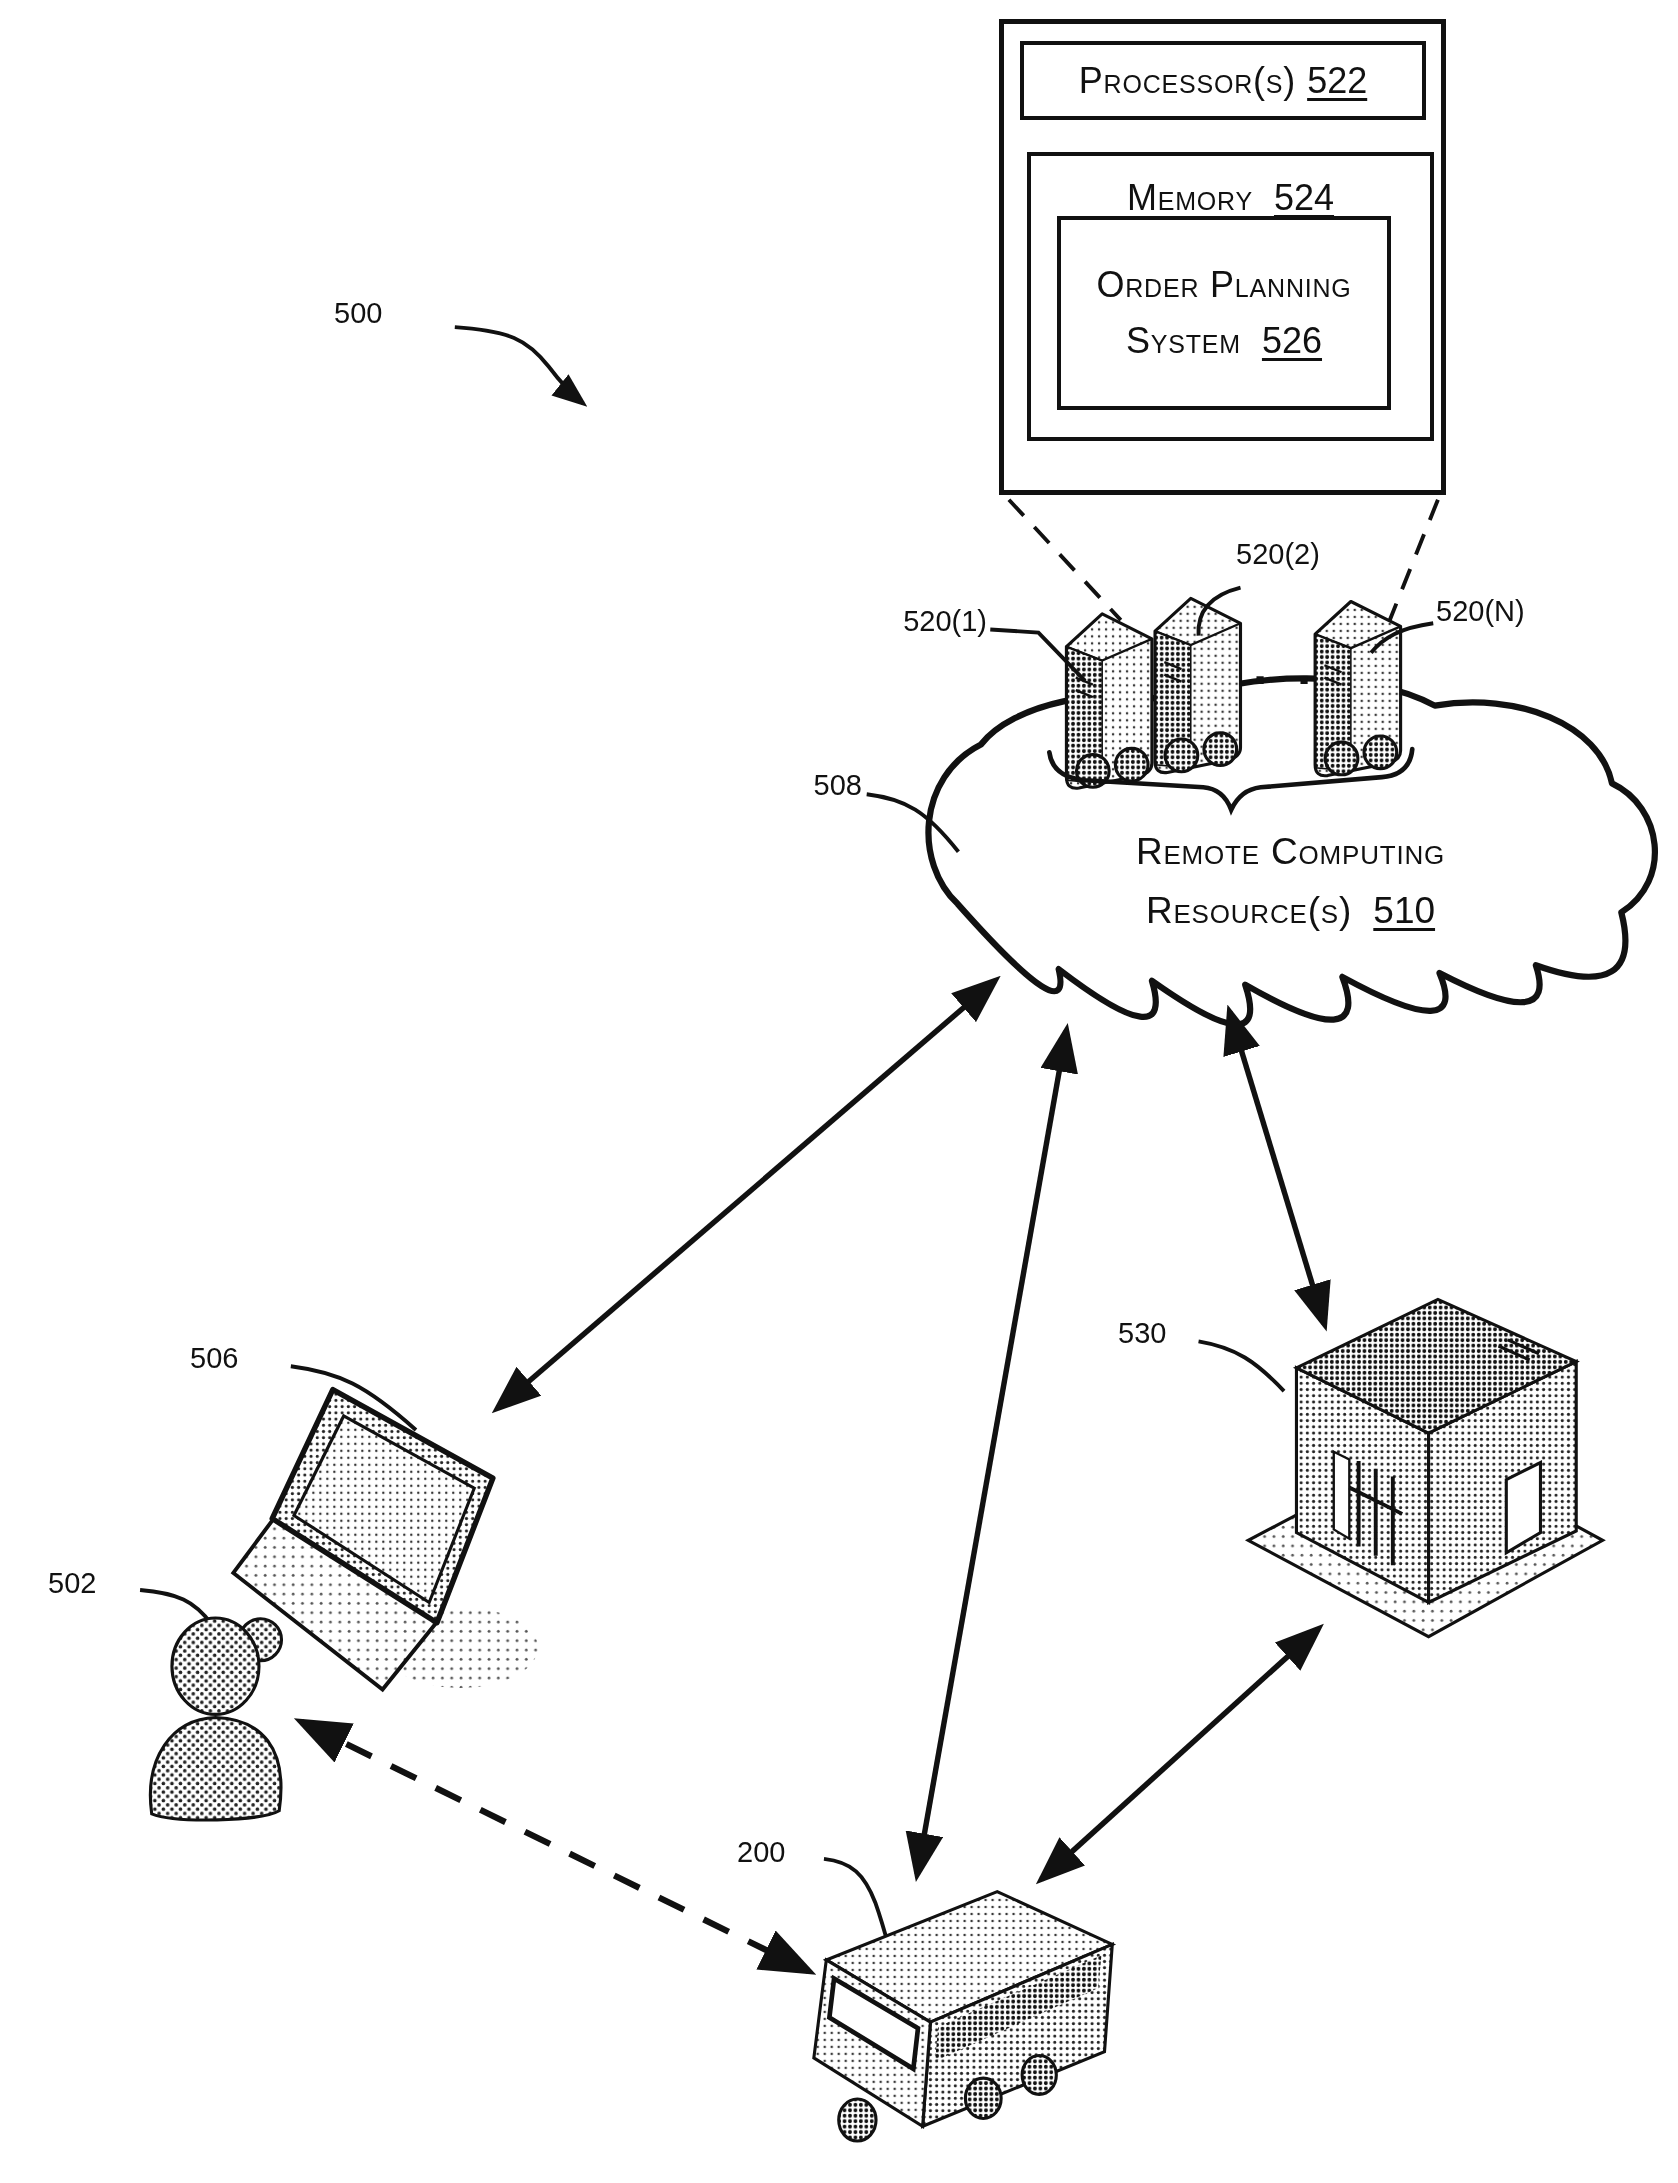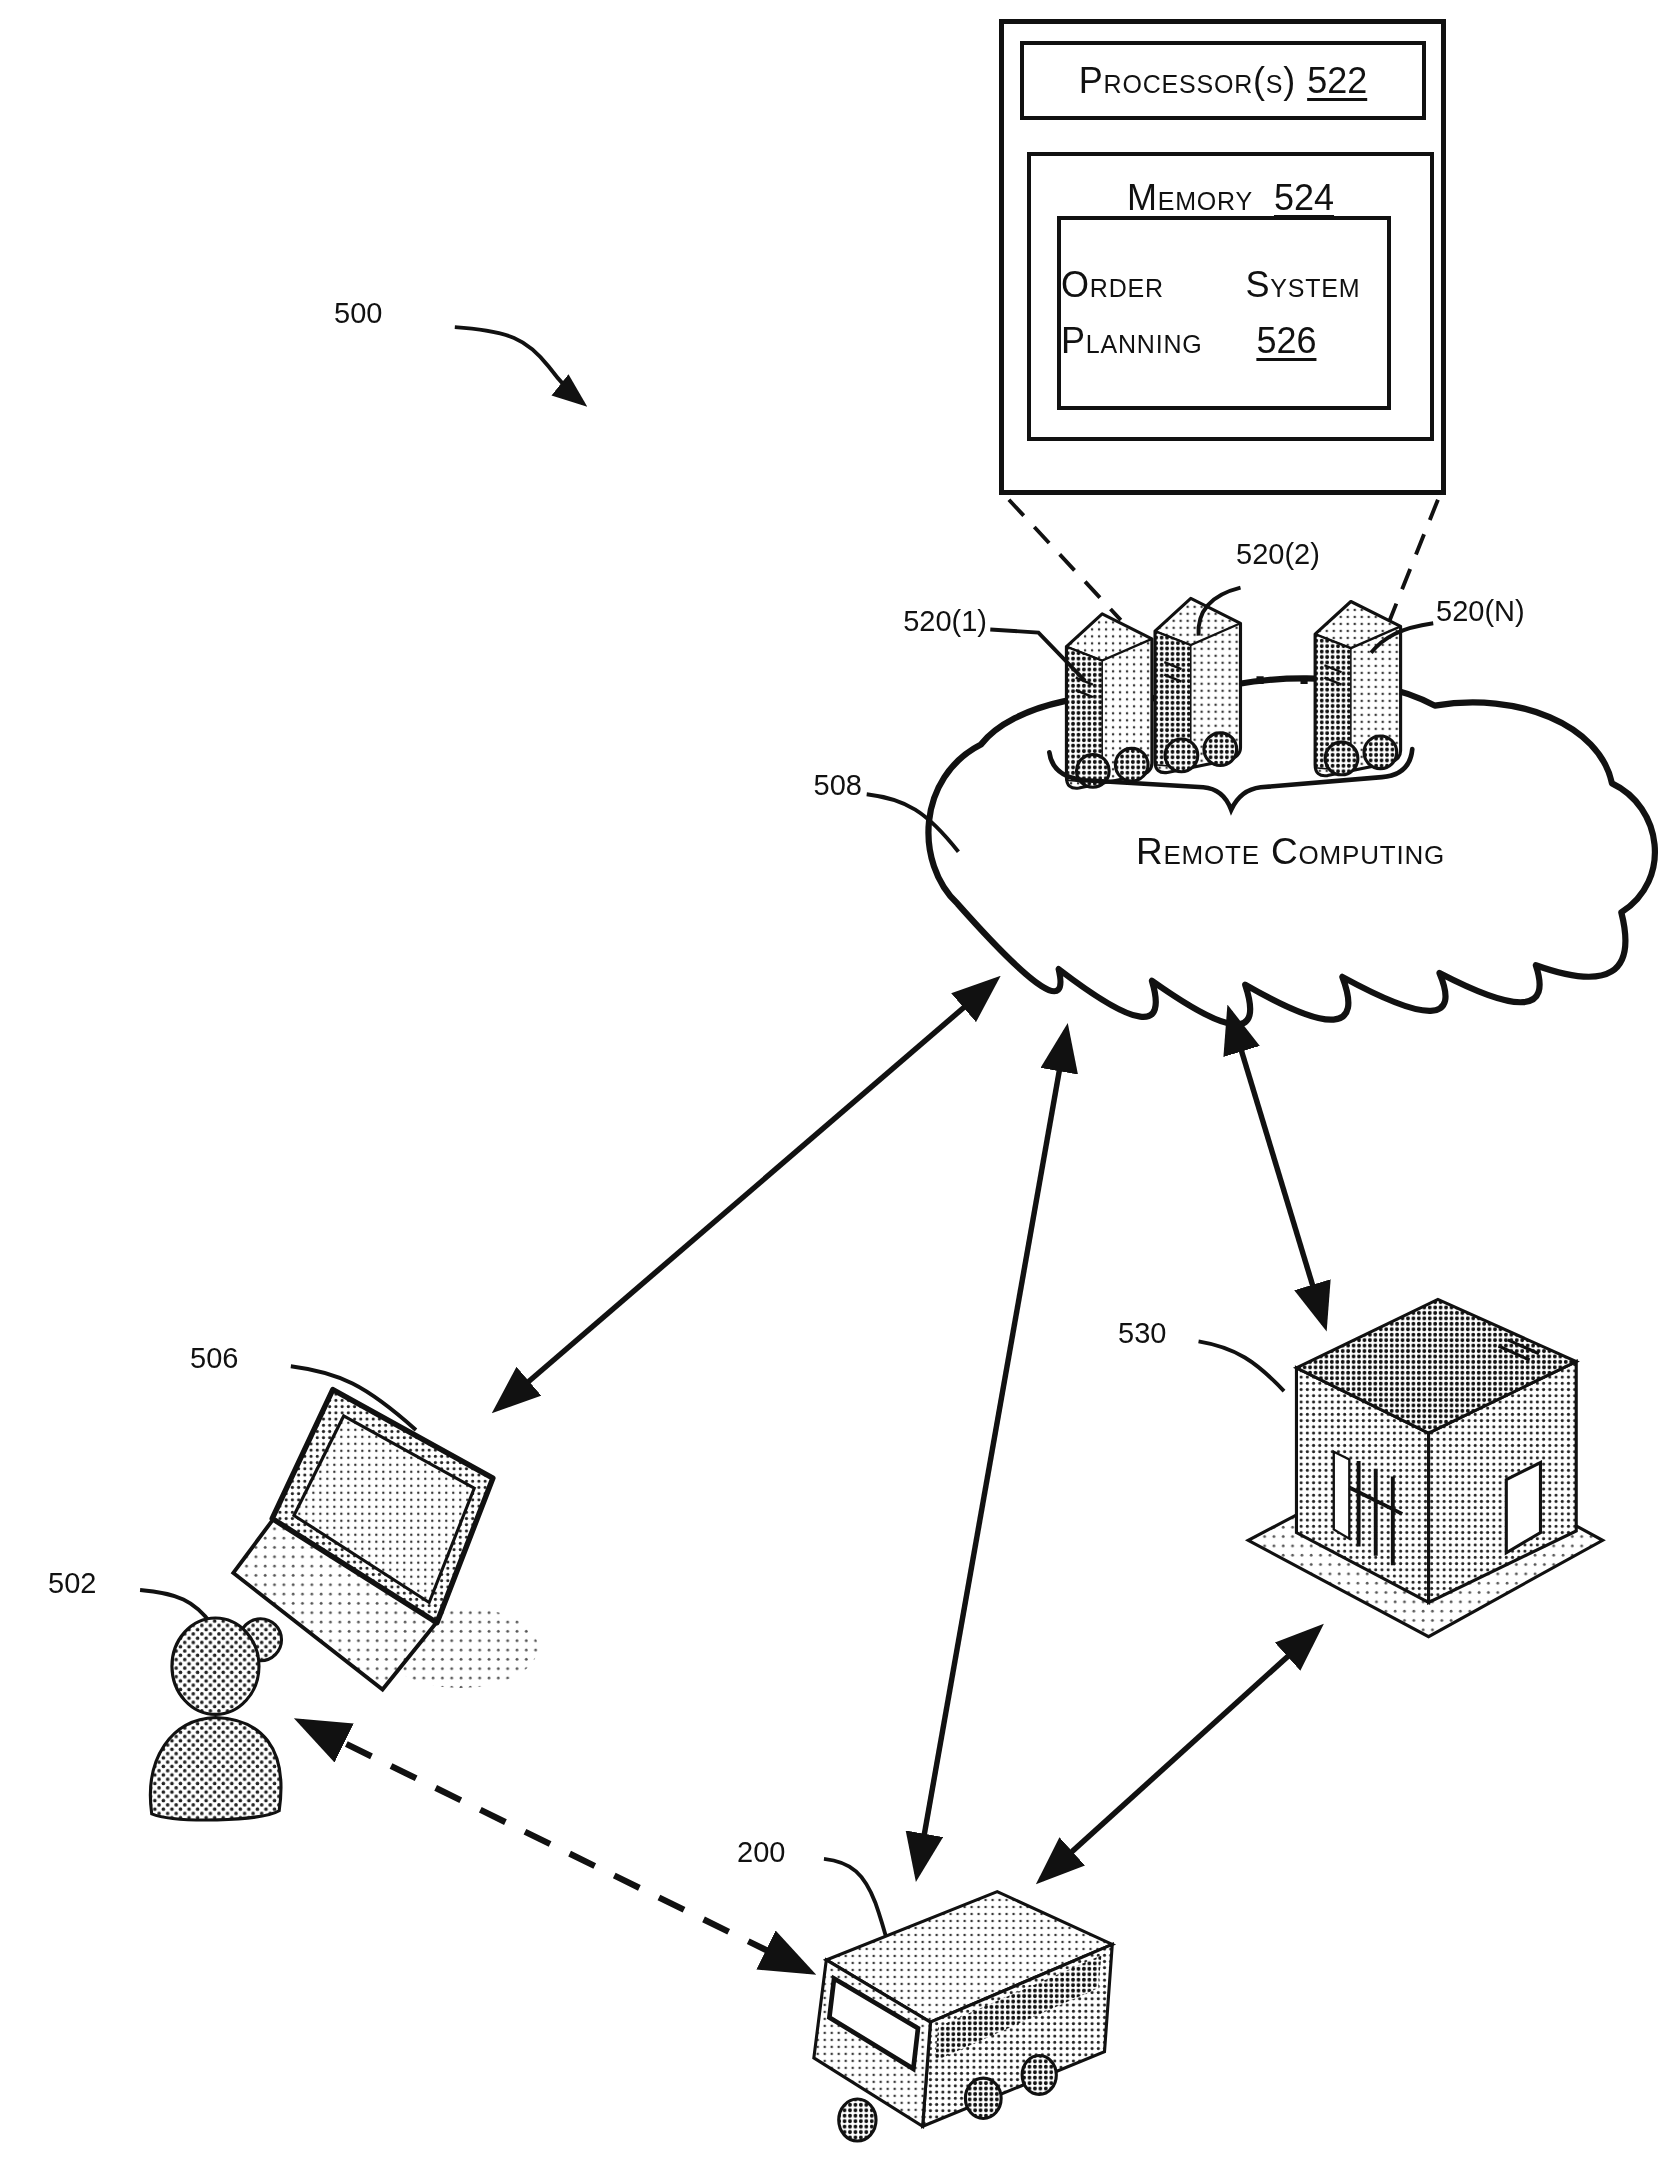--- a/index.html
+++ b/index.html
@@ -6,21 +6,21 @@
   .fig{position:relative;width:1679px;height:2183px;background:#fff;overflow:hidden;
        font-family:"Liberation Sans",sans-serif;color:#111;}
   .fig svg.art{position:absolute;left:0;top:0;}
   .box{position:absolute;background:transparent;border:4.7px solid #111;box-sizing:border-box;}
   .box.outer{border-width:5.4px;}
   .sc{font-variant:small-caps;letter-spacing:0.8px;}
   .u{text-decoration:underline;text-decoration-thickness:3.1px;text-underline-offset:5.4px;}
   .num{margin-left:11px;}
   .proc{display:flex;align-items:center;justify-content:center;font-size:36px;}
   .mem{display:block;text-align:center;font-size:36px;padding-top:21px;margin-left:7px;}
-  .order{display:flex;flex-direction:row;align-items:center;justify-content:center;
+  .order{display:flex;flex-direction:column;align-items:center;justify-content:center;
          font-size:36px;line-height:1.55;}
   .cloudtext{position:absolute;left:1034px;top:822px;width:513px;text-align:center;
              font-size:37px;line-height:1.6;}
   .ref{position:absolute;font-size:29px;color:#111;}
   .r-right{text-align:right;}
   .dots{position:absolute;font-size:51px;font-weight:bold;letter-spacing:7.8px;}
 </style>
 </head>
 <body>
 
@@ -159,20 +159,24 @@
     <div>
       <span class="sc">System</span>
       <span class="u num">526</span>
     </div>
   </div>
 
   <div class="cloudtext">
     <div>
       <span class="sc">Remote Computing</span>
     </div>
+    <div>
+      <span class="sc">Resource(s)</span>
+      <span class="u num">510</span>
+    </div>
   </div>
 
   <div class="ref" style="left:334px;top:297px;">500</div>
   <div class="ref r-right" style="left:839px;top:605px;width:148px;text-align:right;">520(1)</div>
   <div class="ref" style="left:1236px;top:538px;">520(2)</div>
   <div class="ref" style="left:1436px;top:595px;">520(N)</div>
   <div class="dots" style="left:1253px;top:637px;">. .</div>
   <div class="ref r-right" style="left:777px;top:769px;width:85px;">508</div>
   <div class="ref" style="left:190px;top:1342px;">506</div>
   <div class="ref" style="left:48px;top:1567px;">502</div>

